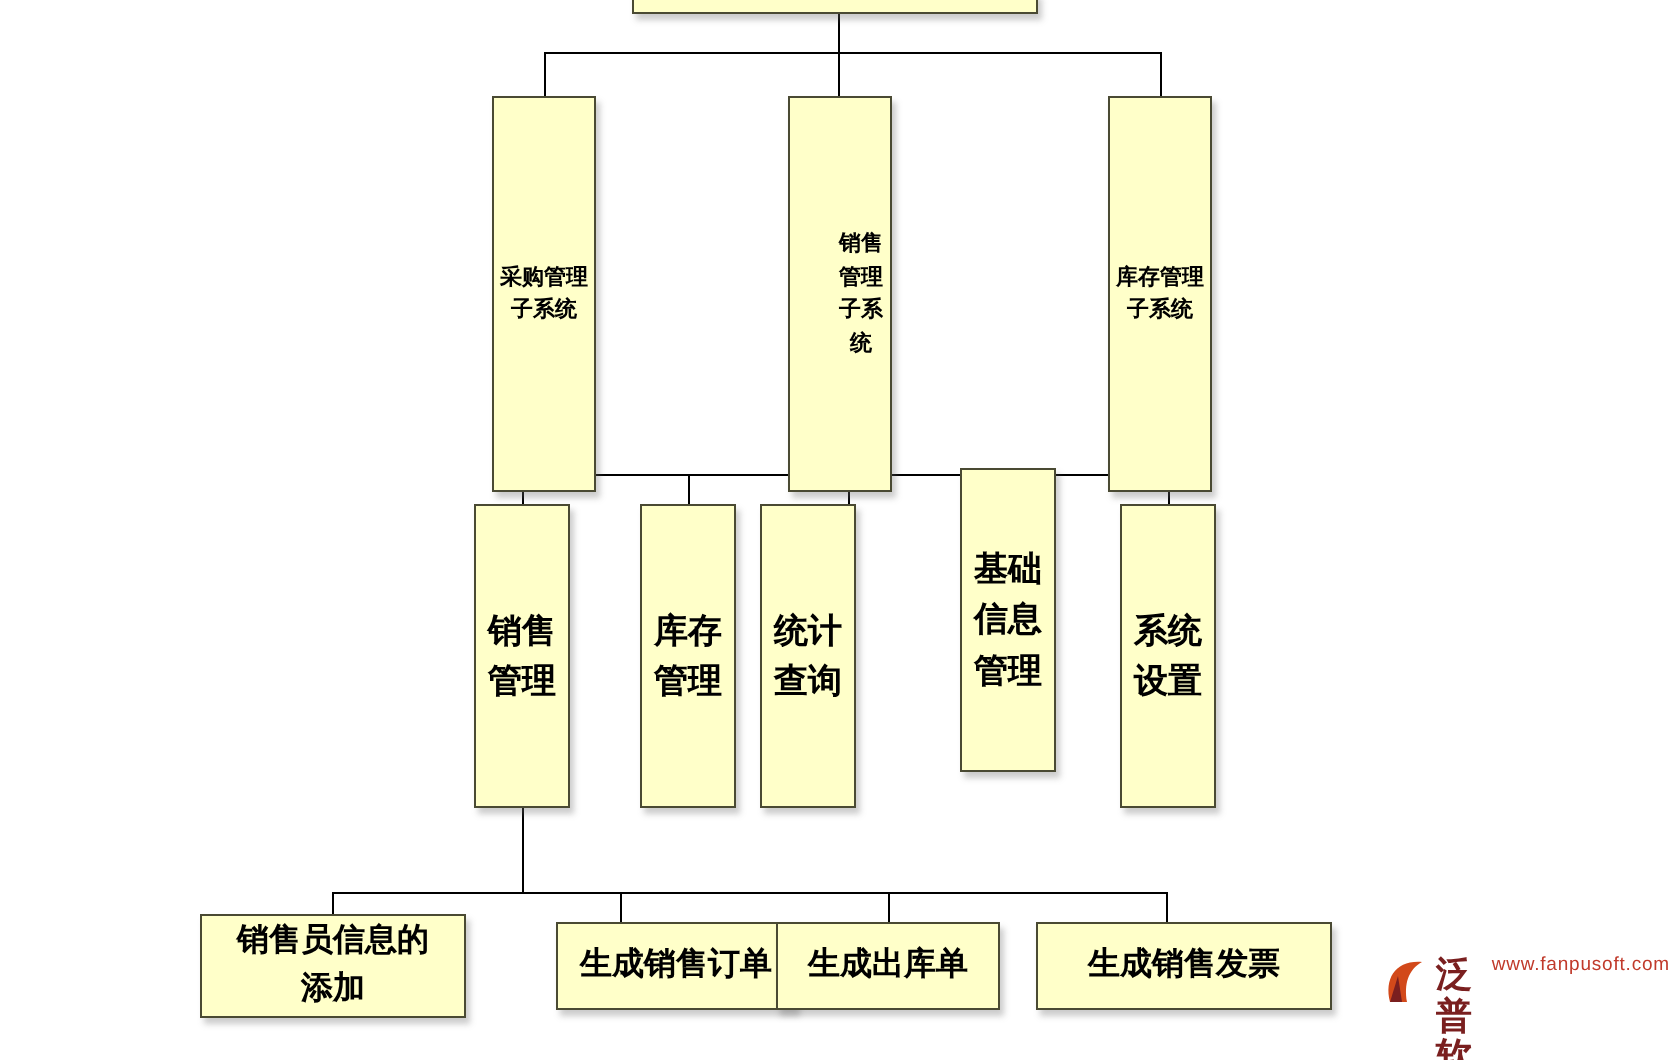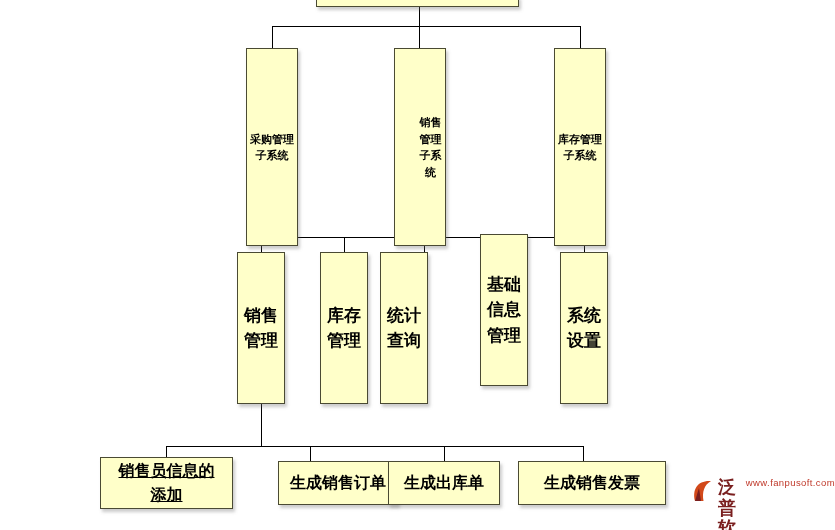--- a/index.html
+++ b/index.html
@@ -48,21 +48,21 @@
   .b-s3{left:554px;top:48px;}
   
   .lvl2{width:48px;height:152px;font-size:17px;padding:2px;}
   .b-m1{left:237px;top:252px;}
   .b-m2{left:320px;top:252px;}
   .b-m3{left:380px;top:252px;}
   .b-m4{left:480px;top:234px;}
   .b-m5{left:560px;top:252px;}
   
   .lvl3{font-size:16px;}
-  .b-f1{left:100px;top:457px;width:133px;height:52px;padding:2px 10px;text-decoration:underline;}
+  .b-f1{left:100px;top:457px;width:133px;height:52px;padding:2px 10px;}
   .b-f2{left:250px;top:461px;width:120px;height:44px;margin-left:28px;}
   .b-f3{left:388px;top:461px;width:112px;height:44px;}
   .b-f4{left:518px;top:461px;width:148px;height:44px;}
   
   .v-root{left:419px;top:7px;width:1px;height:19px;}
   .h-l1{left:272px;top:26px;width:309px;height:1px;}
   .d-l1a{left:272px;top:26px;width:1px;height:22px;}
   .d-l1b{left:419px;top:26px;width:1px;height:22px;}
   .d-l1c{left:580px;top:26px;width:1px;height:22px;}
   .v-sales{left:419px;top:205px;width:1px;height:32px;}

